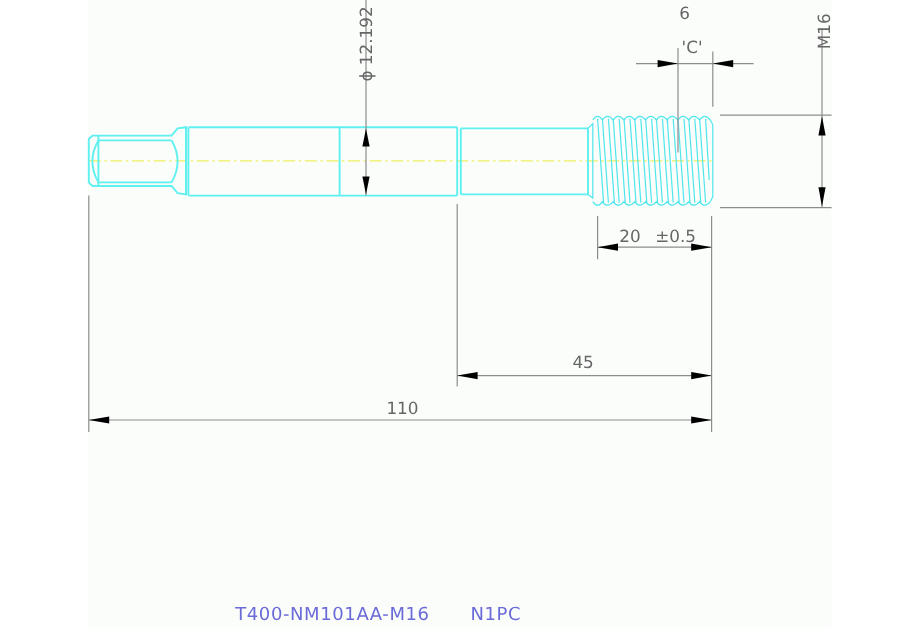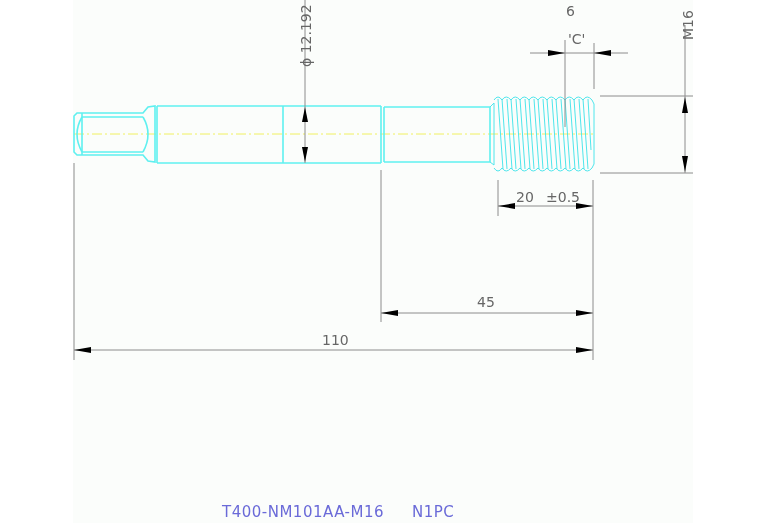--- a/index.html
+++ b/index.html
@@ -121,14 +121,14 @@
   <text class="dimtxt" x="0" y="0" transform="translate(298,80) rotate(-90)">ϕ 12.192</text>
   <text class="dimtxt" x="566" y="16">6</text>
   <text class="dimtxt" x="568" y="44">'C'</text>
   <text class="dimtxt" x="0" y="0" transform="translate(680,53) rotate(-90)">M16</text>
   <text class="dimtxt" x="516" y="202">20</text>
   <text class="dimtxt" x="546" y="202">±0.5</text>
   <text class="dimtxt" x="477" y="307">45</text>
   <text class="dimtxt" x="322" y="345">110</text>
 </svg>
 
-<div class="note" style="left:222px; top:503px;text-align:right;">T400-NM101AA-M16</div>
-<div class="note" style="left:412px; top:503px;">N1PC</div>
+<div class="note" style="left:196px; top:503px;text-align:right;">T400-NM101AA-M16</div>
+<div class="note" style="left:392px; top:503px;">N1PC</div>
 
 </body></html>

